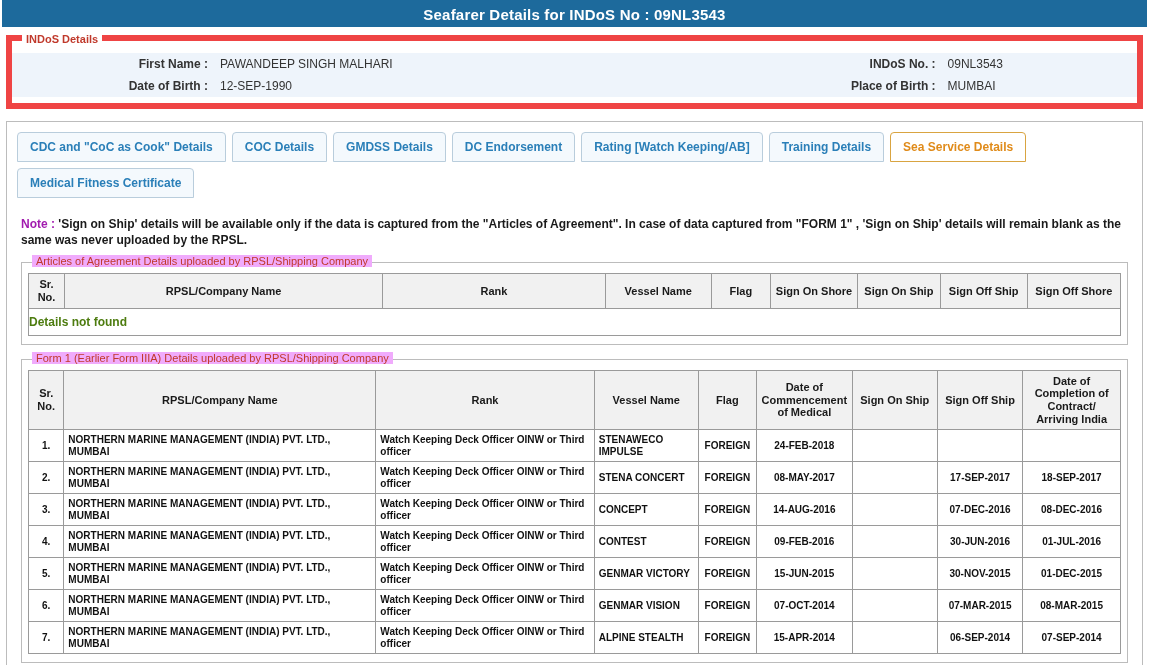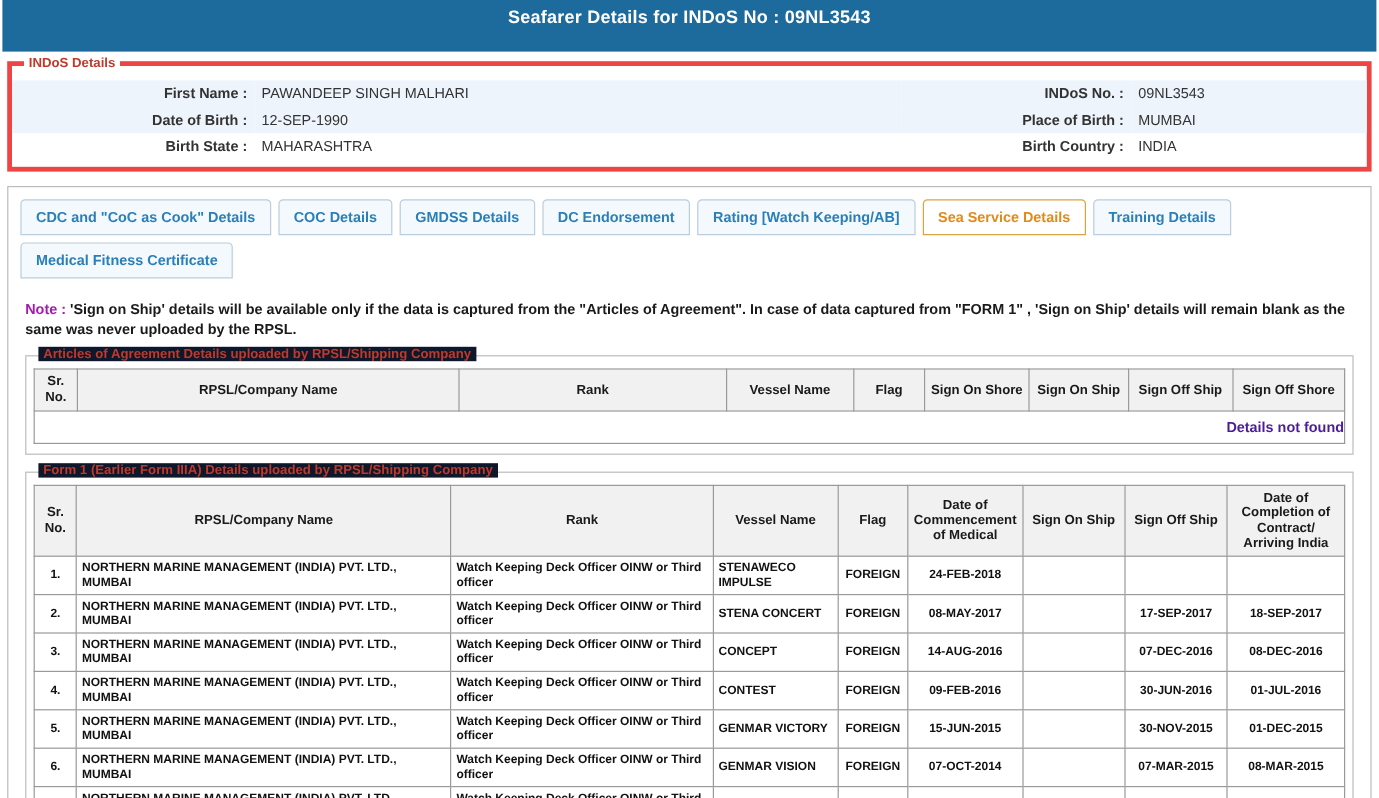--- a/index.html
+++ b/index.html
@@ -15,27 +15,27 @@
     background: #ffffff;
     overflow: hidden;
   }
   
   .title-bar {
     background: #1d6a9c;
     color: #ffffff;
     text-align: center;
     font-size: 15px;
     font-weight: bold;
-    padding: 6px 0 20px 0;
+    padding: 6px 0 4px 0;
     letter-spacing: .2px;
     margin: 0 2px 0 2px;
   }
   
   .panel {
-    border: 4px solid #ef4444;
+    border: 6px solid #ef4444;
     margin: 8px 6px 0 6px;
     padding: 0 0 6px 0;
     position: relative;
     background: #ffffff;
   }
   .panel-legend {
     position: absolute;
     top: -8px;
     left: 10px;
     background: #ffffff;
@@ -113,24 +113,24 @@
   .sub-panel {
     border: 1px solid #bcbcbc;
     margin: 14px 4px 0 4px;
     padding: 10px 6px 8px 6px;
     position: relative;
   }
   .sub-legend {
     position: absolute;
     top: -8px;
     left: 10px;
-    background: #0f172a;
+    background: #f0abfc;
     padding: 0 4px;
     font-size: 11px;
-    font-weight: bold;
+    font-weight: normal;
     color: #c0392b;
   }
   table.grid {
     width: 100%;
     border-collapse: collapse;
     font-size: 10.5px;
     table-layout: fixed;
   }
   table.grid th {
     border: 1px solid #9a9a9a;
@@ -149,22 +149,22 @@
     vertical-align: middle;
     color: #111;
     font-weight: bold;
     font-size: 10px;
     line-height: 1.15;
     height: 18px;
   }
   td.c { text-align: center; }
   td.l { text-align: left; }
   .notfound {
-    text-align: right;
-    color: #4c1d95;
+    text-align: left;
+    color: #4d7c0f;
     font-weight: bold;
     font-size: 12px;
     padding: 6px 0;
     border: 1px solid #9a9a9a;
     border-top: none;
   }
   .rank-cell { font-size: 9.5px; }
 </style>
 </head>
 <body>
@@ -182,39 +182,33 @@
           <td class="val">PAWANDEEP SINGH MALHARI</td>
           <td class="lbl2">INDoS No. :</td>
           <td class="val">09NL3543</td>
         </tr>
         <tr class="row-alt">
           <td class="lbl">Date of Birth :</td>
           <td class="val">12-SEP-1990</td>
           <td class="lbl2">Place of Birth :</td>
           <td class="val">MUMBAI</td>
         </tr>
-        <tr>
-          <td class="lbl">Birth State :</td>
-          <td class="val">MAHARASHTRA</td>
-          <td class="lbl2">Birth Country :</td>
-          <td class="val">INDIA</td>
-        </tr>
       </tbody>
     </table>
   </div>
 
   <div class="tabs-panel">
     <div class="tabs">
       <div class="tab">CDC and "CoC as Cook" Details</div>
       <div class="tab">COC Details</div>
       <div class="tab">GMDSS Details</div>
       <div class="tab">DC Endorsement</div>
       <div class="tab">Rating [Watch Keeping/AB]</div>
+      <div class="tab">Training Details</div>
       <div class="tab active">Sea Service Details</div>
-      <div class="tab">Training Details</div>
     </div>
     <div class="tabs tabs-row2">
       <div class="tab">Medical Fitness Certificate</div>
     </div>
 
     <div class="note">
       <span class="note-head">Note :</span><span> 'Sign on Ship' details will be available only if the data is captured from the "Articles of Agreement". In case of data captured from "FORM 1" , 'Sign on Ship' details will remain blank as the same was never uploaded by the RPSL.</span>
     </div>
 
     <div class="sub-panel">

